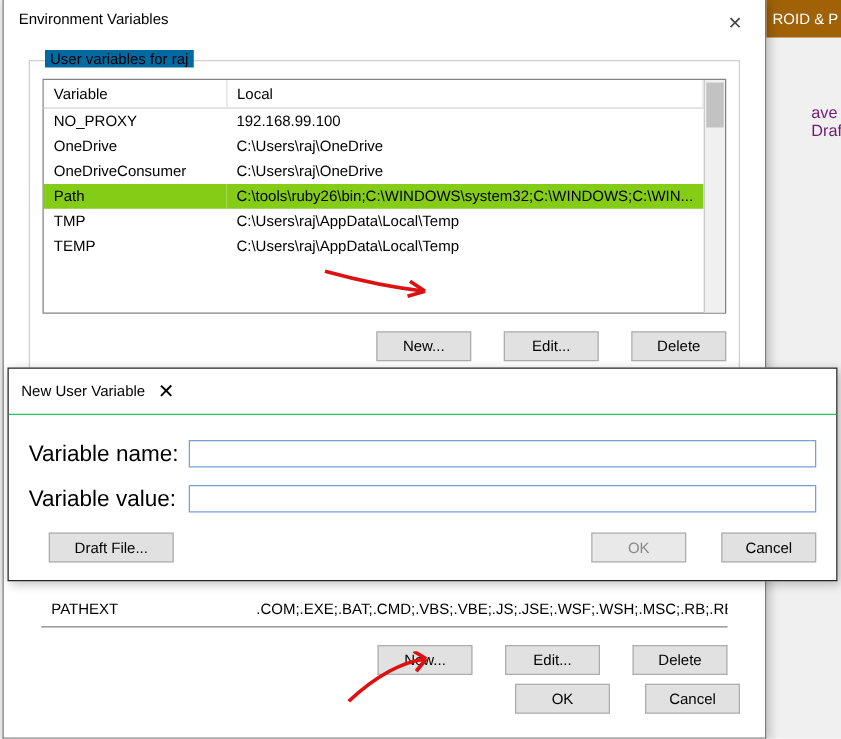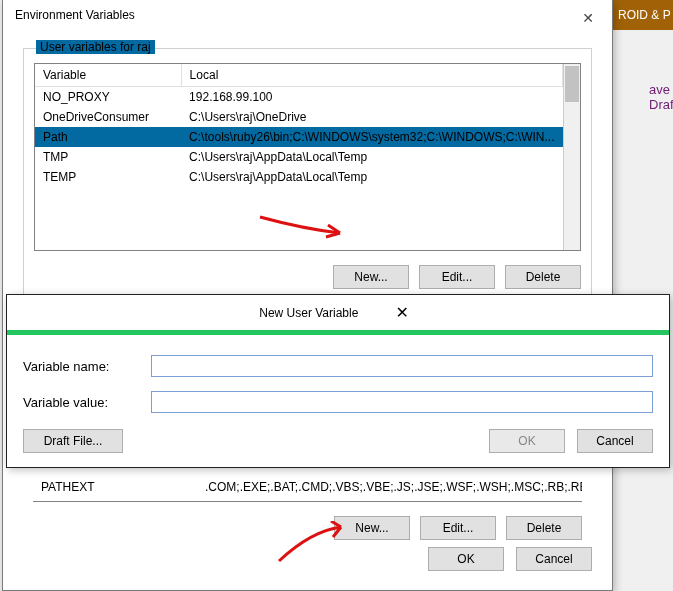--- a/index.html
+++ b/index.html
@@ -96,35 +96,36 @@
     border-right: 1px solid #e0e0e0;
     border-bottom: 1px solid #e0e0e0;
     background: #fff;
   }
   td {
     padding: 3px 8px;
     white-space: nowrap;
     overflow: hidden;
     text-overflow: ellipsis;
   }
-  tr.selected td { background: #0369a1; }
+  tr.selected td { background: #84cc16; }
   .btn-row {
     display: flex;
     justify-content: flex-end;
     gap: 10px;
     margin-top: 14px;
   }
   .btn {
     min-width: 76px;
     padding: 4px 10px;
     background: #e1e1e1;
     border: 1px solid #adadad;
     font-size: 12px;
     text-align: center;
     cursor: pointer;
+    margin-left: 16px;
   }
   .btn.disabled { color: #888; background:#e9e9e9; }
   .arrow {
     position: absolute;
     pointer-events: none;
   }
   .sys-row {
     display: flex;
     padding: 3px 30px 3px 38px;
     font-size: 12px;
@@ -134,34 +135,33 @@
   
   .new-var-dialog {
     left: 6px; top: 294px;
     width: 664px;
     border: 1px solid #222;
     background: #fff;
     z-index: 10;
   }
   .nv-titlebar {
     display: flex;
-    justify-content: center;
+    justify-content: flex-start;
     align-items: center;
     padding: 6px 8px 6px 10px;
-    border-bottom: 5px solid #22c55e;
-    gap: 27px;
+    border-bottom: 1px solid #22c55e;
   }
   .nv-close {
     font-size: 16px; padding: 2px 10px; cursor: pointer;
   }
   .nv-body { padding: 20px 16px 14px 16px; }
   .field-row {
     display: flex; align-items: center; margin-bottom: 14px;
   }
-  .field-label { width: 128px; font-size:13px; }
+  .field-label { width: 128px; font-size:18px; }
   .field-input {
     flex: 1;
     border: 1px solid #7a9fd4;
     height: 22px;
     padding: 2px 4px;
     font-size: 12px;
   }
   .field-input.plain { border-color:#7a9fd4; }
   .nv-btn-row {
     display: flex;
@@ -202,20 +202,24 @@
               <th style="width:164px">Variable</th>
               <th>Local</th>
             </tr>
           </thead>
           <tbody id="user-rows">
               <tr>
                 <td>NO_PROXY</td>
                 <td>192.168.99.100</td>
               </tr>
               <tr>
+                <td>OneDrive</td>
+                <td>C:\Users\raj\OneDrive</td>
+              </tr>
+              <tr>
                 <td>OneDriveConsumer</td>
                 <td>C:\Users\raj\OneDrive</td>
               </tr>
               <tr class="selected">
                 <td>Path</td>
                 <td>C:\tools\ruby26\bin;C:\WINDOWS\system32;C:\WINDOWS;C:\WIN...</td>
               </tr>
               <tr>
                 <td>TMP</td>
                 <td>C:\Users\raj\AppData\Local\Temp</td>

